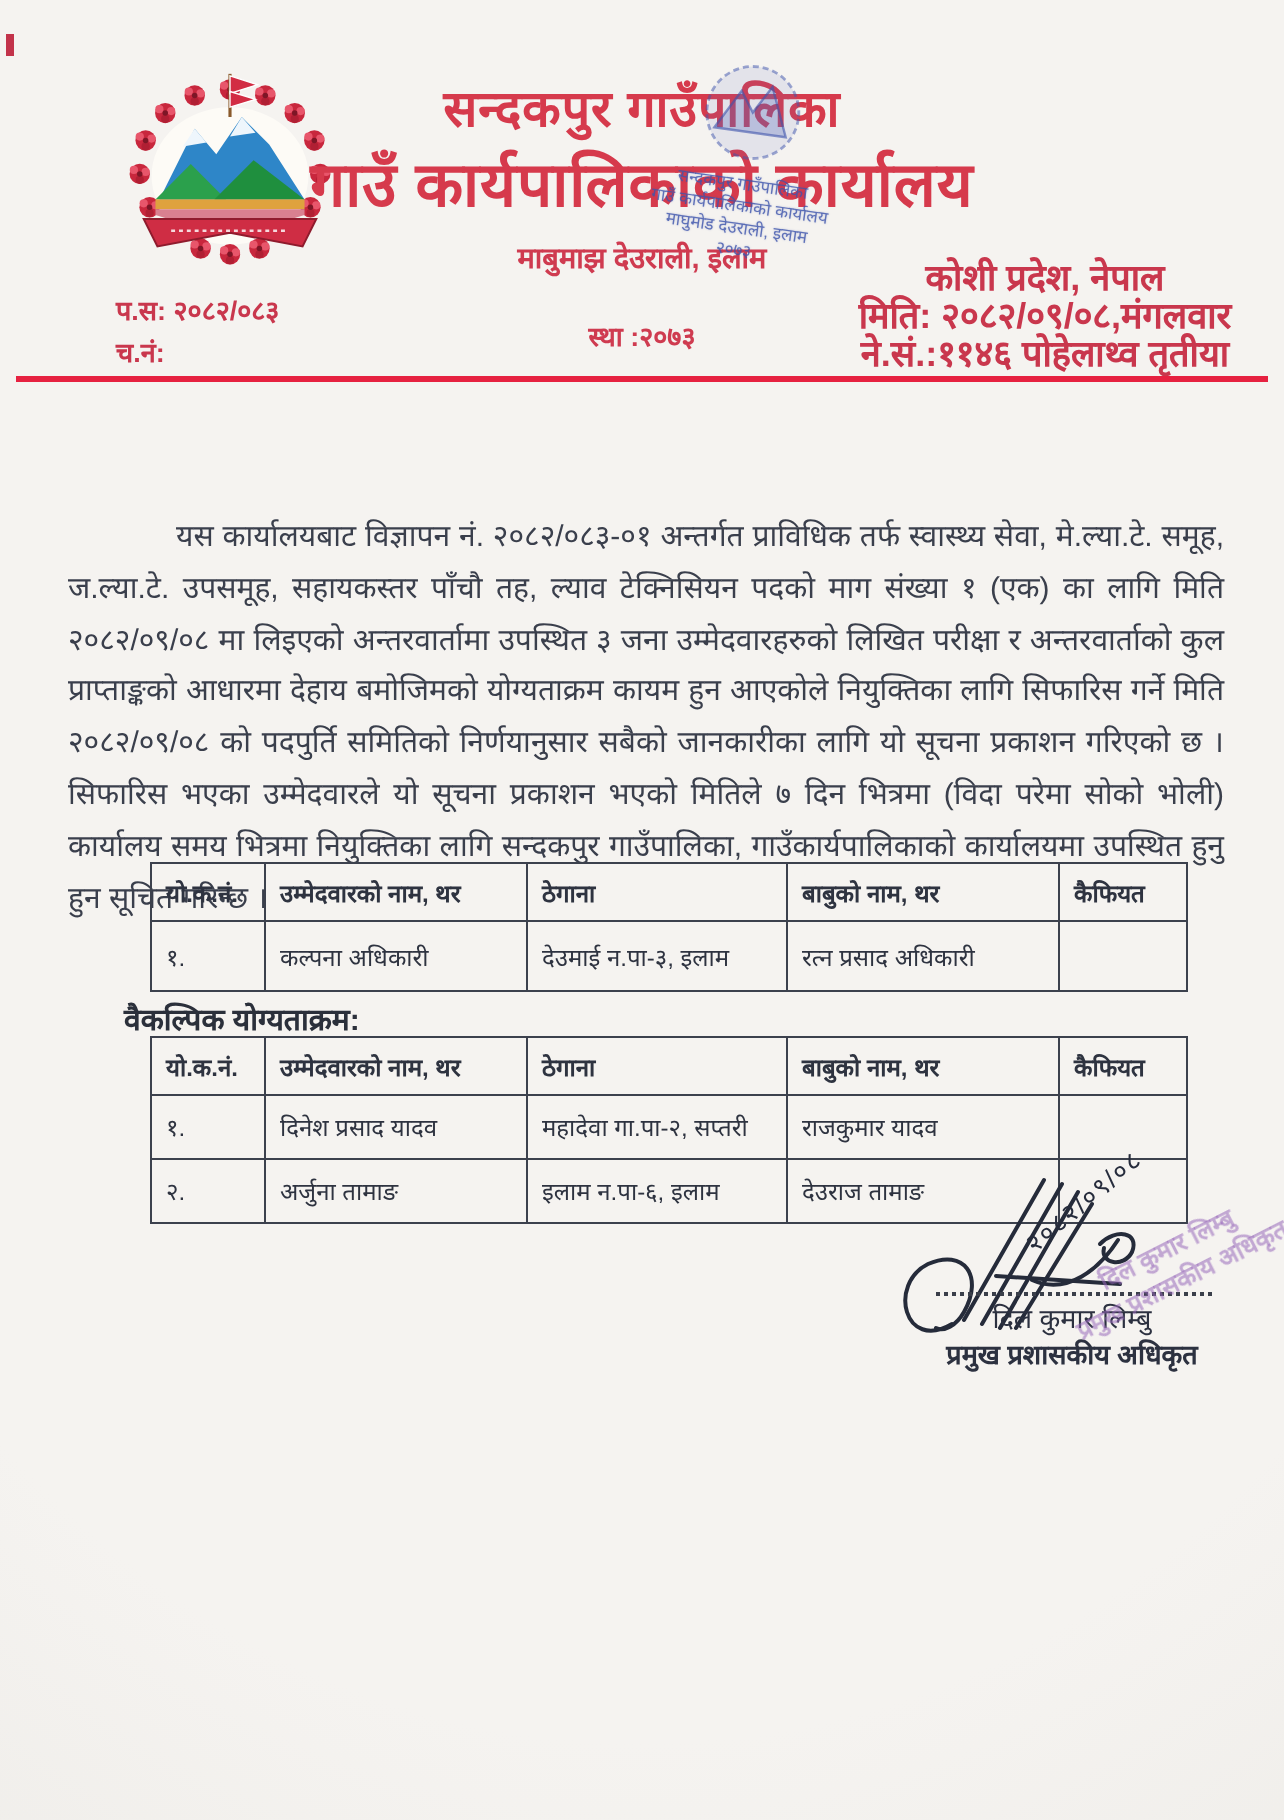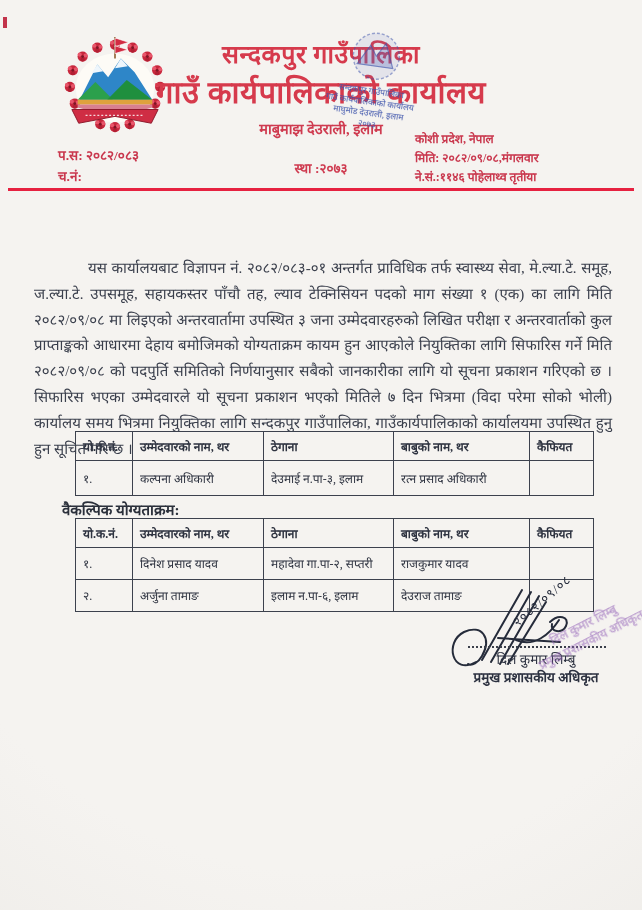--- a/index.html
+++ b/index.html
@@ -1,37 +1,37 @@
 <!DOCTYPE html>
 <html><head>
 <meta charset="utf-8">
 <style>
   html,body{margin:0;padding:0;background:#d8d5d0;}
   .page{
     position:relative;width:642px;height:910px;margin:0 auto;overflow:hidden;
     background:radial-gradient(130% 105% at 50% 38%, #f5f3f0 55%, #eceae6 88%, #e3e0db 100%);
-    font-family:Liberation Serif, serif;
+    font-family:Liberation Sans, sans-serif;
   }
   
   .emblem{position:absolute;left:56px;top:33px;width:118px;height:102px;}
   .title-stack{position:absolute;left:0;right:0;top:40px;text-align:center;color:#d63a4c;}
   .t1{font-size:25px;font-weight:bold;line-height:30px;letter-spacing:.5px;}
   .t2{font-size:31px;font-weight:bold;line-height:38px;margin-top:4px;letter-spacing:.5px;}
   .t3{font-size:14.5px;font-weight:bold;margin-top:6px;color:#cf3b50;text-align:center;}
   .t4{font-size:13.5px;font-weight:bold;margin-top:21px;color:#cf3b50;}
   .hdr-stamp{
     position:absolute;left:298px;top:30px;width:150px;text-align:center;
     transform:rotate(8deg);color:rgba(62,84,172,.78);pointer-events:none;
   }
   .hdr-stamp .ln{font-size:8.5px;line-height:11px;white-space:nowrap;
     text-shadow:0 0 1px rgba(62,84,172,.35);}
   .ref-left{position:absolute;left:58px;top:145px;color:#c9374d;font-weight:bold;
     font-size:13.5px;line-height:21px;}
-  .ref-right{position:absolute;right:12px;top:130px;width:215px;
-    color:#c9374d;font-weight:bold;font-size:12px;line-height:19px;}
+  .ref-right{position:absolute;right:12px;top:130px;width:215px;text-align:center;
+    color:#c9374d;font-weight:bold;font-size:18px;line-height:19px;}
   .rule{position:absolute;left:8px;right:8px;top:188px;height:3px;background:#e62140;}
   .edge-mark{position:absolute;left:3px;top:17px;width:4px;height:11px;background:#c2334a;}
   
   .notice-title{position:absolute;left:0;right:0;top:205px;text-align:center;
     font-size:17.5px;font-weight:bold;color:#23272f;
     text-decoration:underline;text-underline-offset:4px;text-decoration-thickness:1.5px;}
   .body-par{position:absolute;left:34px;right:30px;top:241px;
     font-size:15px;line-height:25.8px;text-align:justify;text-indent:54px;
     color:#3a3f4c;}
   .sec-label{position:absolute;left:62px;font-size:15px;font-weight:bold;color:#2b303b;}

